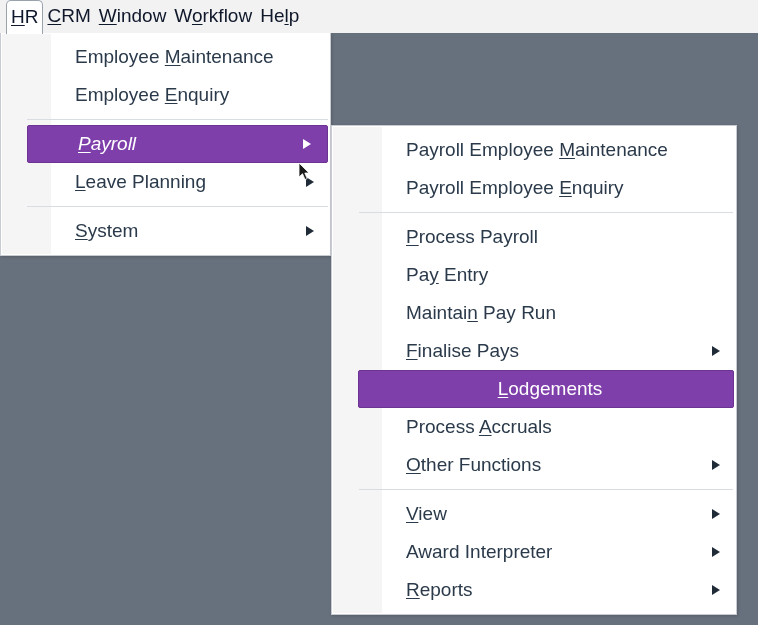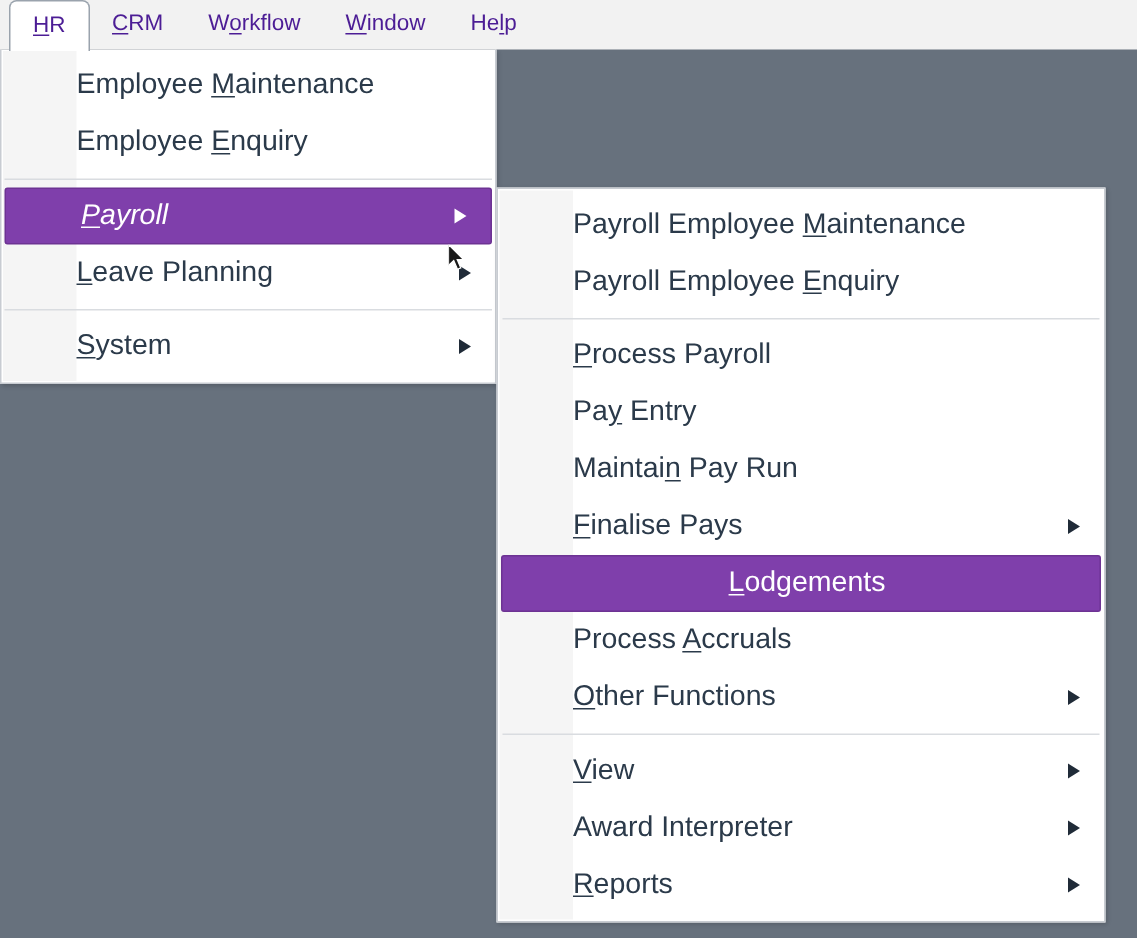--- a/index.html
+++ b/index.html
@@ -32,23 +32,23 @@
     display: flex;
     align-items: flex-start;
     padding-left: 6px;
     box-sizing: border-box;
     z-index: 30;
   }
   .mb-item {
     position: relative;
     height: 33px;
     line-height: 31px;
-    padding: 0 15px;
-    font-size: 15px;
-    color: #4c1d95;
+    padding: 0 4px;
+    font-size: 19px;
+    color: #0f172a;
     white-space: nowrap;
     box-sizing: border-box;
     cursor: default;
   }
   .mb-item.active {
     background: #ffffff;
     border: 1px solid #9aa3ad;
     border-bottom: none;
     border-top-left-radius: 5px;
     border-top-right-radius: 5px;
@@ -72,20 +72,21 @@
     position: absolute;
     left: 1px; top: 1px; bottom: 1px;
     width: 49px;
     background: #f5f5f5;
     pointer-events: none;
   }
   .menu .items {
     position: relative;
     z-index: 2;
     padding: 5px 0 5px 0;
+    margin-left: 24px;
   }
   .mi {
     position: relative;
     height: 38px;
     line-height: 38px;
     padding-left: 50px;
     padding-right: 42px;
     font-size: 19px;
     color: #2b3a4a;
     white-space: nowrap;
@@ -152,22 +153,22 @@
   }
 </style>
 </head>
 <body>
 
 <div id="app">
 
   <div id="menubar">
       <div class="mb-item active"><span class="mn">H</span>R</div>
       <div class="mb-item"><span class="mn">C</span>RM</div>
+      <div class="mb-item"><span class="mn">W</span>indow</div>
       <div class="mb-item">W<span class="mn">o</span>rkflow</div>
-      <div class="mb-item"><span class="mn">W</span>indow</div>
       <div class="mb-item">He<span class="mn">l</span>p</div>
     </div>
 
   <div class="menu" id="menu-hr">
     <div class="gutter"></div>
     <div class="items">
         <div class="mi">Employee <span class="mn">M</span>aintenance</div>
         <div class="mi">Employee <span class="mn">E</span>nquiry</div>
         <div class="sep"></div>
         <div class="mi selected"><span class="mn">P</span>ayroll<span class="arrow"></span></div>

